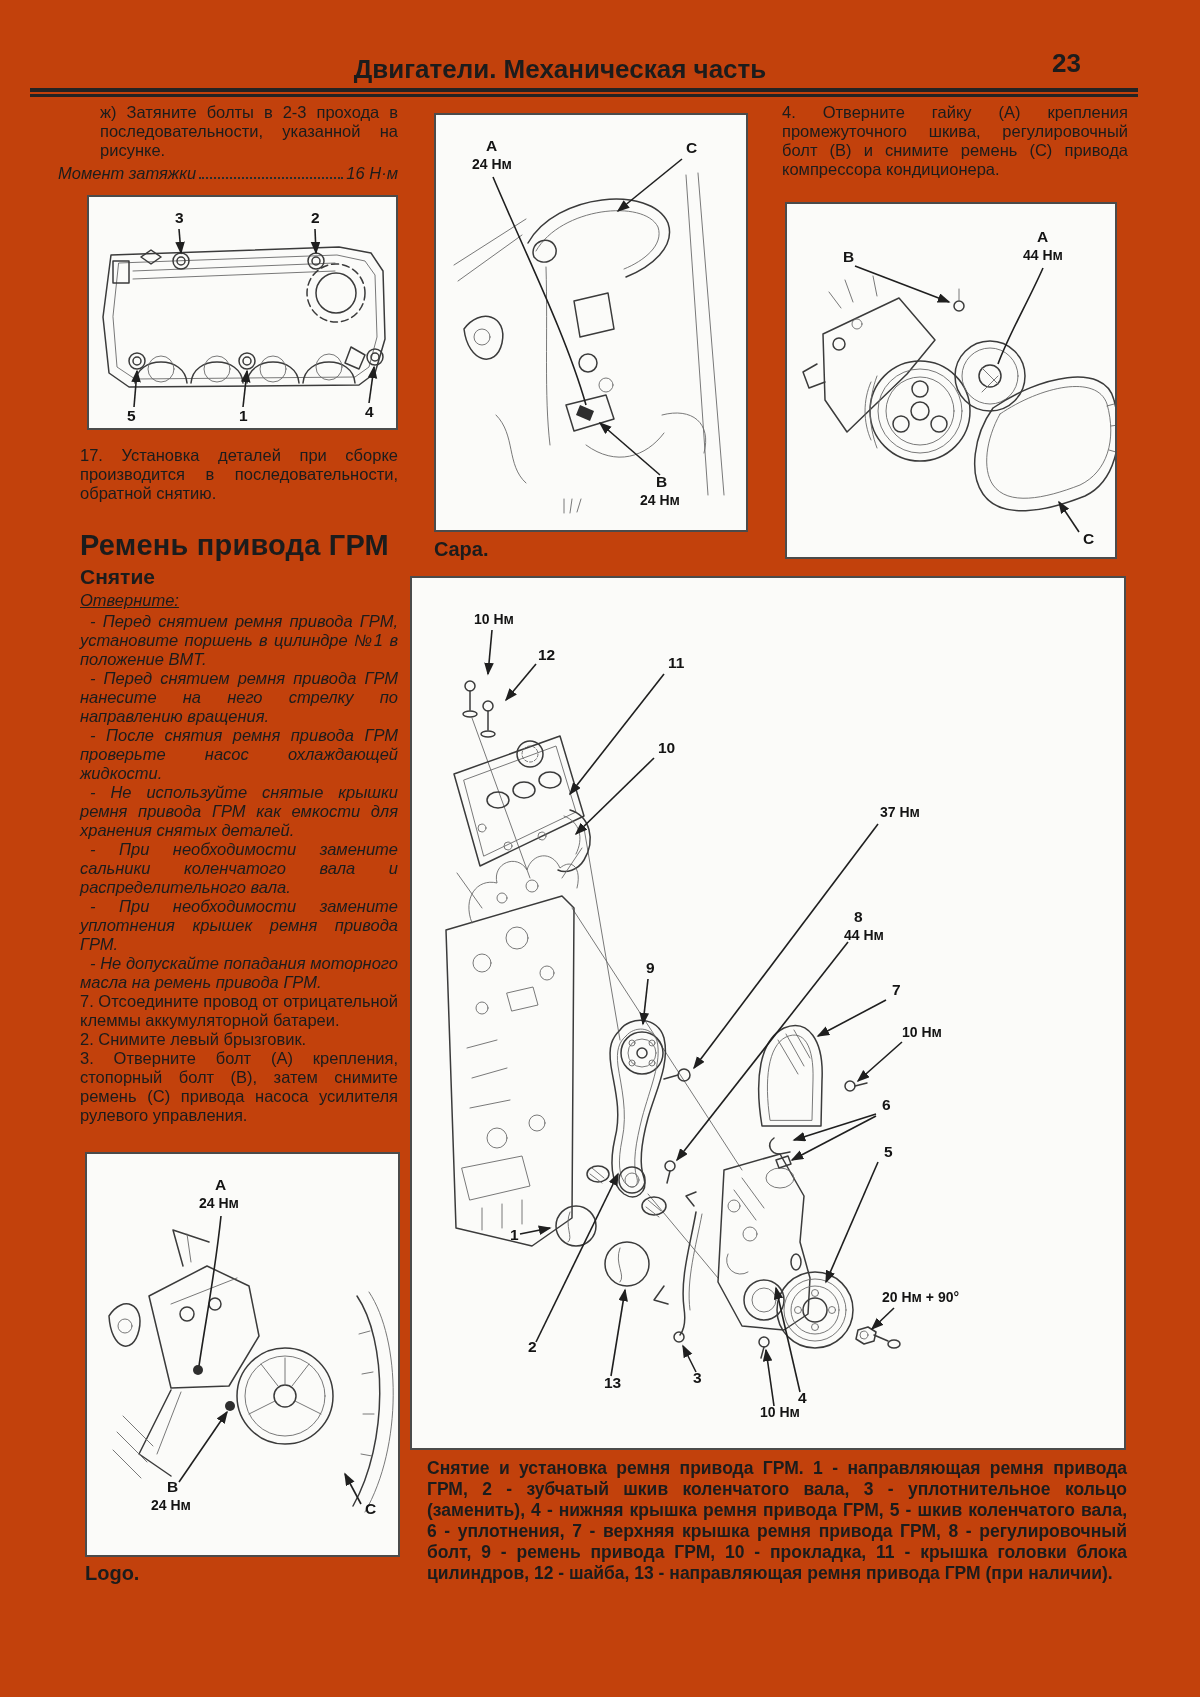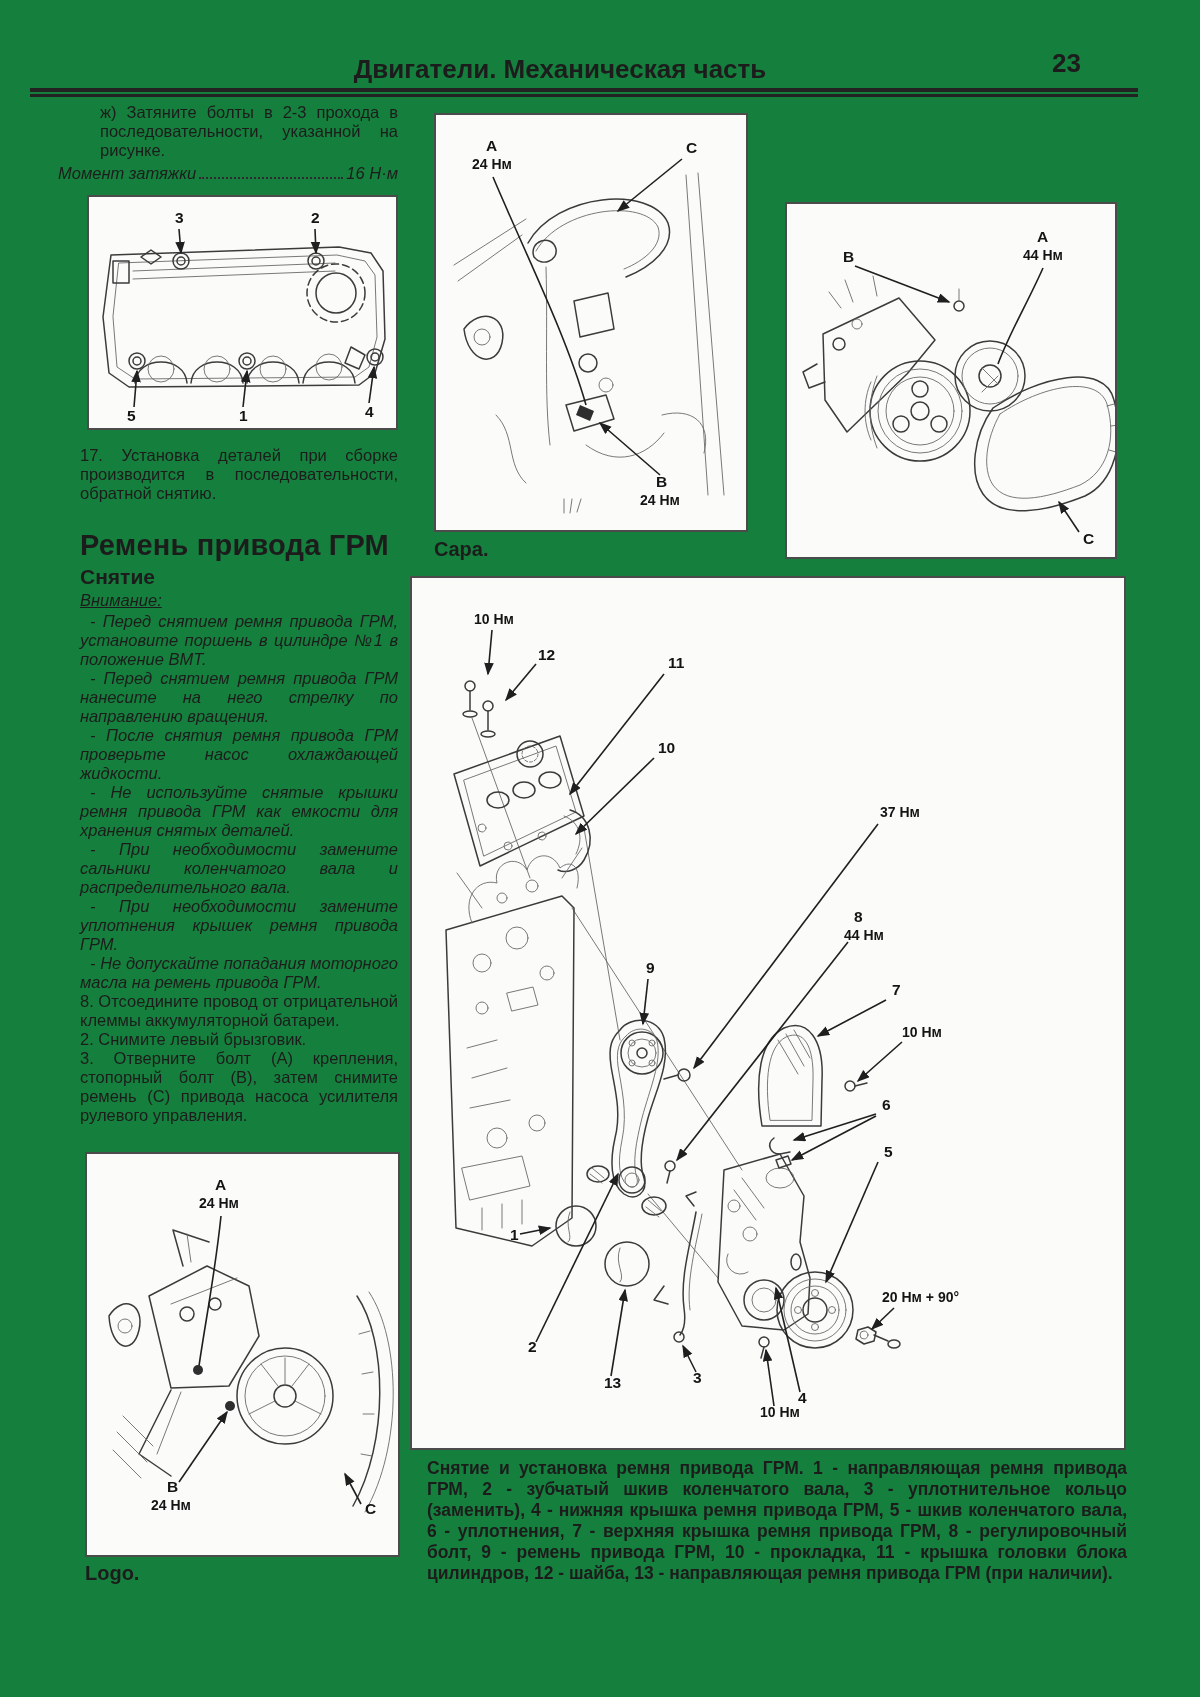--- a/index.html
+++ b/index.html
@@ -1,19 +1,19 @@
 <!DOCTYPE html>
 <html lang="ru"><head>
 <meta charset="utf-8">
 <style>
   * { margin:0; padding:0; box-sizing:border-box; }
   html,body { background:#e8e8e6; }
   .page {
     position:relative; width:1200px; height:1697px; margin:0 auto;
-    background:#15803d; color:#1c1c1c;
+    background:#c2410c; color:#1c1c1c;
     font-family:"Liberation Sans", sans-serif;
     font-size:16.5px; line-height:19px;
   }
   
   .hdr-title { position:absolute; left:200px; top:54px; width:720px; text-align:center;
                font-size:26px; font-weight:bold; line-height:30px; }
   .hdr-num   { position:absolute; left:1052px; top:54px; font-size:26px; font-weight:bold; }
   .hdr-rule  { position:absolute; left:30px; top:88px; width:1108px; height:9px;
                border-top:4px solid #232323; border-bottom:3px solid #232323; }
   
@@ -102,32 +102,32 @@
           <path class="co" d="M45,210 L48,174" marker-end="url(#m1)"></path>
           <path class="co" d="M154,210 L158,174" marker-end="url(#m1)"></path>
           <path class="co" d="M280,206 L285,170" marker-end="url(#m1)"></path>
         </g>
       </svg>
     </div>
 
     <p style="margin-bottom:26px;margin-top:8px;">17. Установка деталей при сборке производится в последовательности, обратной снятию.</p>
     <div class="h-big">Ремень привода ГРМ</div>
     <div class="h-small">Снятие</div>
-    <div class="attn-label">Внимание:</div>
+    <div class="attn-label">Отверните:</div>
     <div>
       <div class="attn-item">- Перед снятием ремня привода ГРМ, установите поршень в цилиндре №1 в положение ВМТ.</div>
       <div class="attn-item">- Перед снятием ремня привода ГРМ нанесите на него стрелку по направлению вращения.</div>
       <div class="attn-item">- После снятия ремня привода ГРМ проверьте насос охлаждающей жидкости.</div>
       <div class="attn-item">- Не используйте снятые крышки ремня привода ГРМ как емкости для хранения снятых деталей.</div>
       <div class="attn-item">- При необходимости замените сальники коленчатого вала и распределительного вала.</div>
       <div class="attn-item">- При необходимости замените уплотнения крышек ремня привода ГРМ.</div>
       <div class="attn-item">- Не допускайте попадания моторного масла на ремень привода ГРМ.</div>
     </div>
     <div>
-      <div class="step">8. Отсоедините провод от отрицательной клеммы аккумуляторной батареи.</div>
+      <div class="step">7. Отсоедините провод от отрицательной клеммы аккумуляторной батареи.</div>
       <div class="step">2. Снимите левый брызговик.</div>
       <div class="step">3. Отверните болт (А) крепления, стопорный болт (В), затем снимите ремень (С) привода насоса усилителя рулевого управления.</div>
     </div>
   </div>
 
   <div class="fig" style="left:85px; top:1152px; width:315px; height:405px;">
     <svg viewBox="0 0 311 401">
       <defs>
           <marker id="m2" markerWidth="9" markerHeight="7" refX="7" refY="3" orient="auto">
             <path d="M0,0 L8,3 L0,6 Z" fill="#1f1f1f"></path>
@@ -202,20 +202,23 @@
         <text class="ttq" x="204" y="390">24 Нм</text>
         <path class="co" d="M57,62 C90,140 130,220 150,290"></path>
         <path class="fillb" d="M144,290 l14,6 l-4,10 l-14,-6 z"></path>
         <path class="co" d="M246,44 L182,96" marker-end="url(#m3)"></path>
         <path class="co" d="M224,360 L164,308" marker-end="url(#m3)"></path>
       </g>
     </svg>
   </div>
   <div class="fig-cap" style="left:434px; top:540px;">Capa.</div>
 
+  <div class="col" style="left:782px; top:103px; width:346px;">
+    <p>4. Отверните гайку (А) крепления промежуточного шкива, регулировочный болт (В) и снимите ремень (С) привода компрессора кондиционера.</p>
+  </div>
 
   <div class="fig" style="left:785px; top:202px; width:332px; height:357px;">
     <svg viewBox="0 0 328 353">
       <defs>
           <marker id="m4" markerWidth="9" markerHeight="7" refX="7" refY="3" orient="auto">
             <path d="M0,0 L8,3 L0,6 Z" fill="#1f1f1f"></path>
           </marker>
         </defs>
       <g>
         <path class="ln" d="M36,130 L112,94 L148,136 L120,170 L60,228 L38,196 Z"></path>

